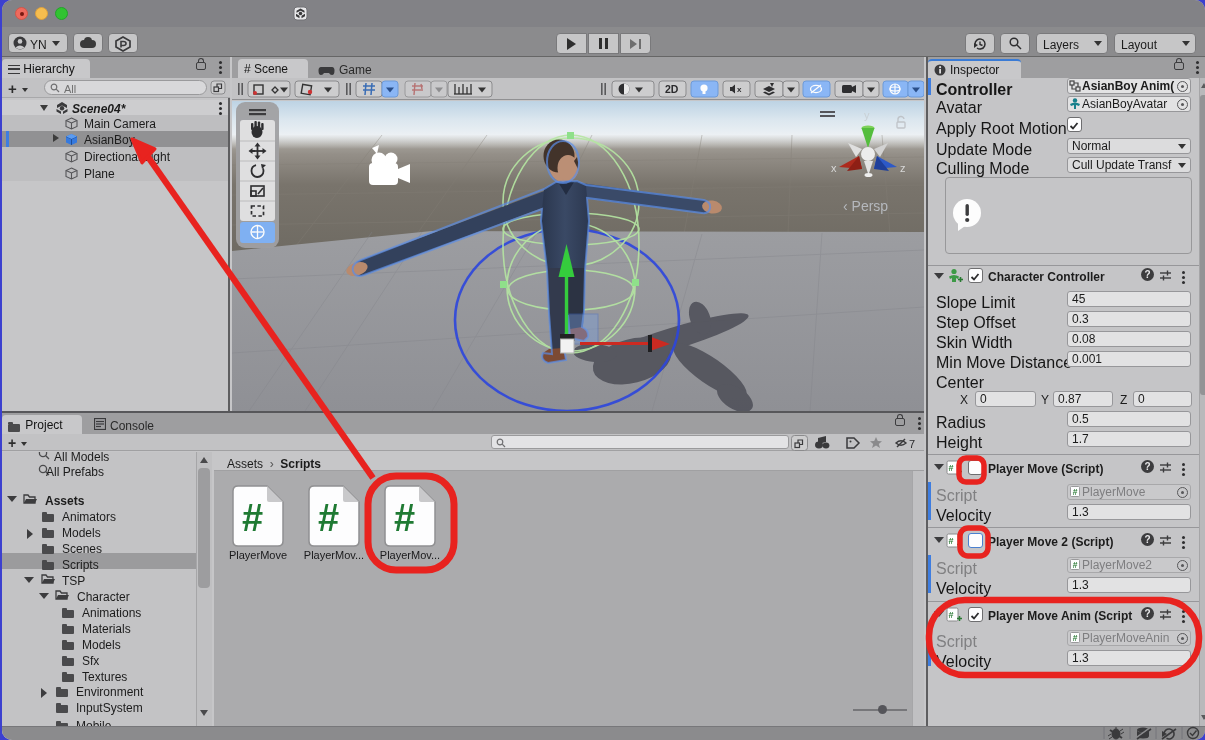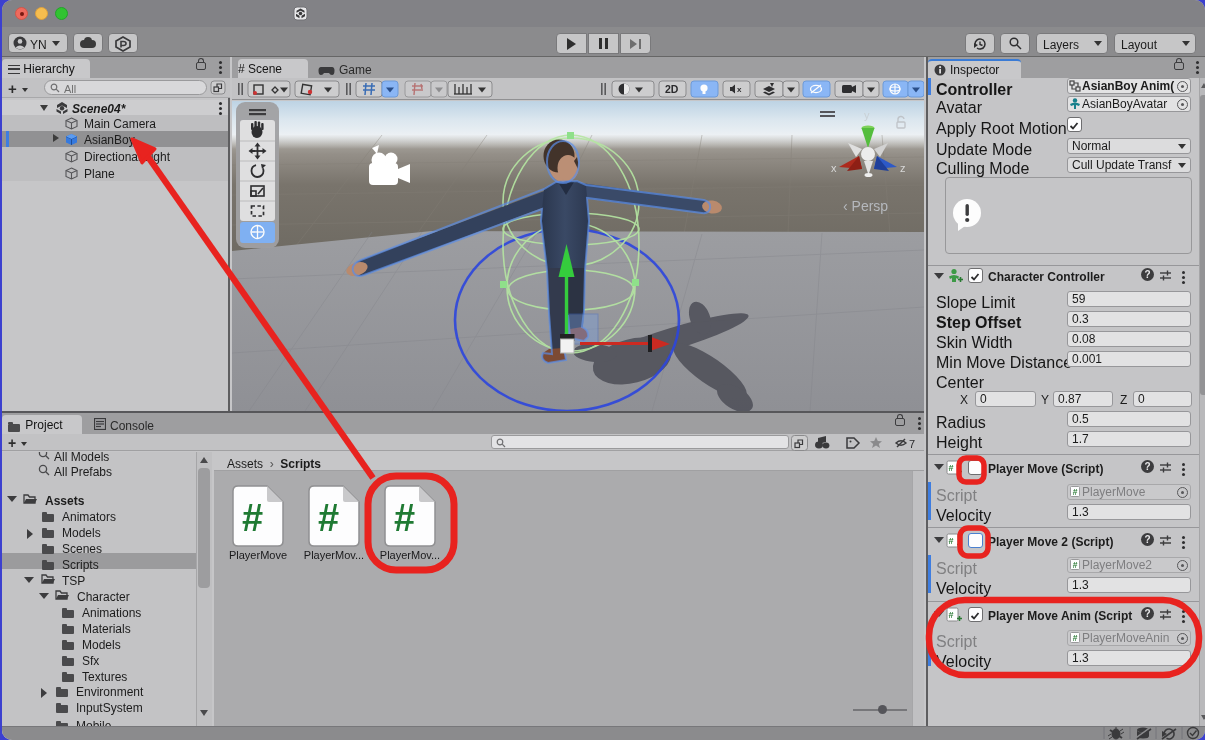--- a/index.html
+++ b/index.html
@@ -160,21 +160,21 @@
           <polygon points="6.5,1 12,3.5 12,9.5 6.5,12 1,9.5 1,3.5"></polygon>
           <polyline points="1,3.5 6.5,6 12,3.5"></polyline>
           <line x1="6.5" y1="6" x2="6.5" y2="12"></line>
         </g>
       </svg>
     <div class="abs tx" style="left:82px;top:111px;">Plane</div>
   </div>
 
   <div class="abs" style="left:230px;top:57px;width:692px;height:354px;background:#c6c6c8;">
     <div class="abs" style="left:0;top:0;width:692px;height:21px;background:#9e9ea0;"></div>
-    <div class="tab" style="left:6px;width:70px;">#&nbsp;Scene</div>
+    <div class="tab" style="left:6px;width:70px;padding-left:6px;">#&nbsp;Scene</div>
     <svg class="abs" style="left:86px;top:9px;" width="17" height="10">
         <path d="M3,1 L14,1 Q16.5,1 16.5,4.5 Q16.5,9 14,9 Q12,9 11,7 L6,7 Q5,9 3,9 Q0.5,9 0.5,4.5 Q0.5,1 3,1 Z" fill="#3a3a3c"></path>
       </svg>
       <div class="abs tx" style="left:107px;top:7px;color:#2a2a2a;">Game</div>
     <div class="abs" style="left:0;top:21px;width:692px;height:22px;background:#c2c2c4;border-bottom:1px solid #909092;"></div>
     <svg class="abs" style="left:0;top:21px;" width="692" height="22" viewBox="0 0 692 22">
       <g fill="#5a5a5c">
           <rect x="6" y="5" width="1.6" height="12"></rect>
           <rect x="9.4" y="5" width="1.6" height="12"></rect>
           <rect x="114" y="5" width="1.6" height="12"></rect>
@@ -512,21 +512,21 @@
       <div class="abs" style="left:0;top:101px;width:194px;height:16px;background:#9b9b9d;"></div>
       <svg class="abs" style="left:36px;top:-4px;" width="12" height="60">
           <g fill="none" stroke="#4a4a4c" stroke-width="1.3">
             <circle cx="5" cy="5" r="3.6"></circle>
             <line x1="7.8" y1="7.8" x2="11" y2="11"></line>
             <circle cx="5" cy="21" r="3.6"></circle>
             <line x1="7.8" y1="23.8" x2="11" y2="27"></line>
           </g>
         </svg>
       <div class="abs tx" style="left:52px;top:-1px;">All Models</div>
-      <div class="abs tx" style="left:52px;top:14px;text-align:right;">All Prefabs</div>
+      <div class="abs tx" style="left:44px;top:14px;text-align:right;">All Prefabs</div>
       <div class="abs tri-d" style="left:5px;top:44px;"></div>
       <svg class="abs" style="left:21px;top:41px;" width="15" height="12">
           <path d="M1,2 L5,2 L6.5,4 L12,4 L12,10 L1,10 Z" fill="none" stroke="#3c3c3e" stroke-width="1.3"></path>
           <path d="M3,6 L14,6 L12,10 L1,10 Z" fill="#3c3c3e"></path>
         </svg>
       <div class="abs tx bold" style="left:43px;top:43px;">Assets</div>
       <div class="abs fold" style="left:40px;top:58px;"></div>
         <div class="abs tx" style="left:60px;top:59px;">Animators</div>
       <div class="abs tri-r" style="left:25px;top:77px;"></div>
       <div class="abs fold" style="left:40px;top:74px;"></div>
@@ -659,22 +659,22 @@
     <svg class="abs" style="left:231px;top:212px;" width="13" height="13">
         <g stroke="#3c3c3e" stroke-width="1.4">
           <line x1="1" y1="4" x2="12" y2="4"></line>
           <line x1="1" y1="9" x2="12" y2="9"></line>
           <line x1="8.5" y1="1.5" x2="8.5" y2="6.5"></line>
           <line x1="4.5" y1="6.5" x2="4.5" y2="11.5"></line>
         </g>
       </svg>
     <div class="abs vdots" style="left:254px;top:214px;"></div>
     <div class="lbl" style="top:237px;">Slope Limit</div>
-      <div class="field ifield" style="top:234px;">59</div>
-    <div class="lbl" style="top:257px;font-weight:bold;">Step Offset</div>
+      <div class="field ifield" style="top:234px;">45</div>
+    <div class="lbl" style="top:257px;">Step Offset</div>
       <div class="field ifield" style="top:254px;">0.3</div>
     <div class="lbl" style="top:277px;">Skin Width</div>
       <div class="field ifield" style="top:274px;">0.08</div>
     <div class="lbl" style="top:297px;">Min Move Distance</div>
       <div class="field ifield" style="top:294px;">0.001</div>
     <div class="lbl" style="top:317px;">Center</div>
     <div class="abs tx" style="left:32px;top:337px;">X</div>
       <div class="field" style="left:47px;top:334px;width:61px;height:16px;">0</div>
     <div class="abs tx" style="left:113px;top:337px;">Y</div>
       <div class="field" style="left:125px;top:334px;width:60px;height:16px;">0.87</div>

